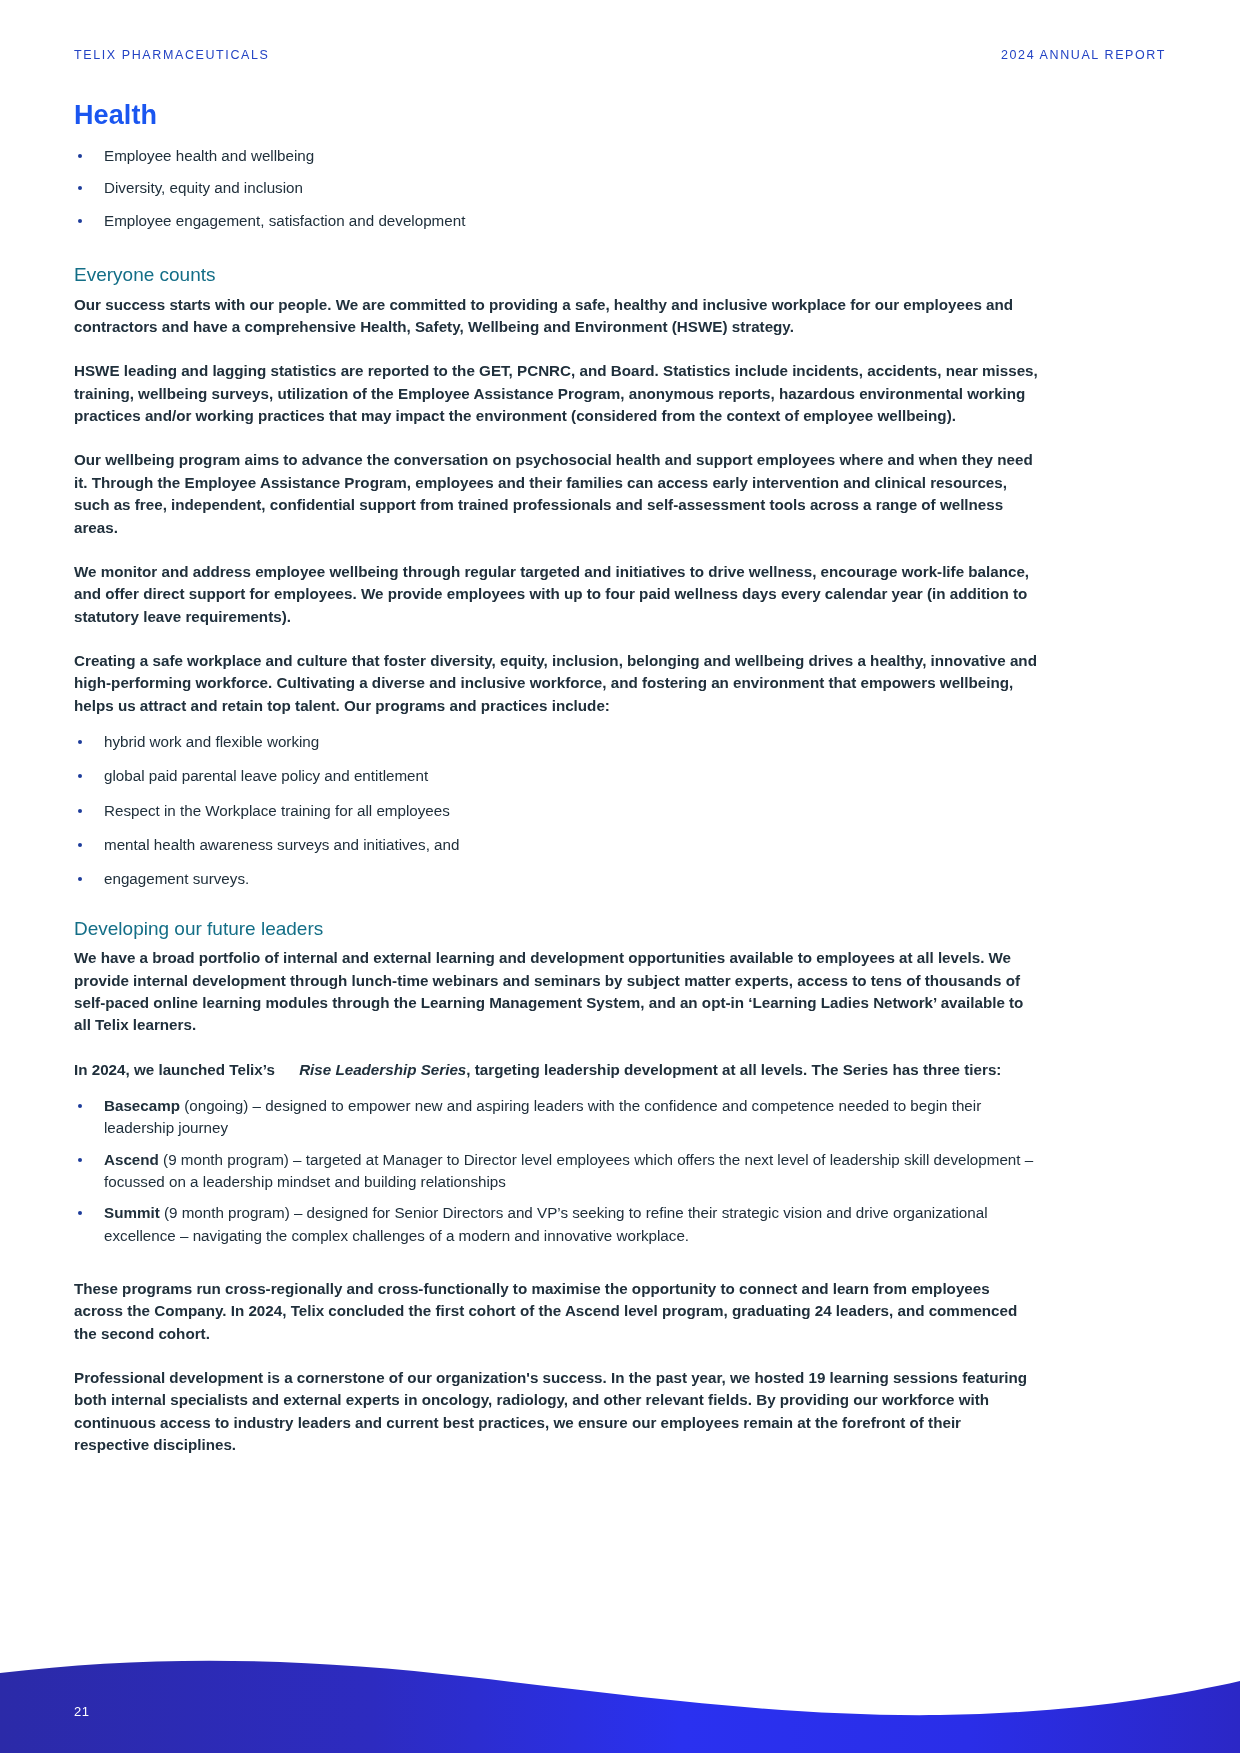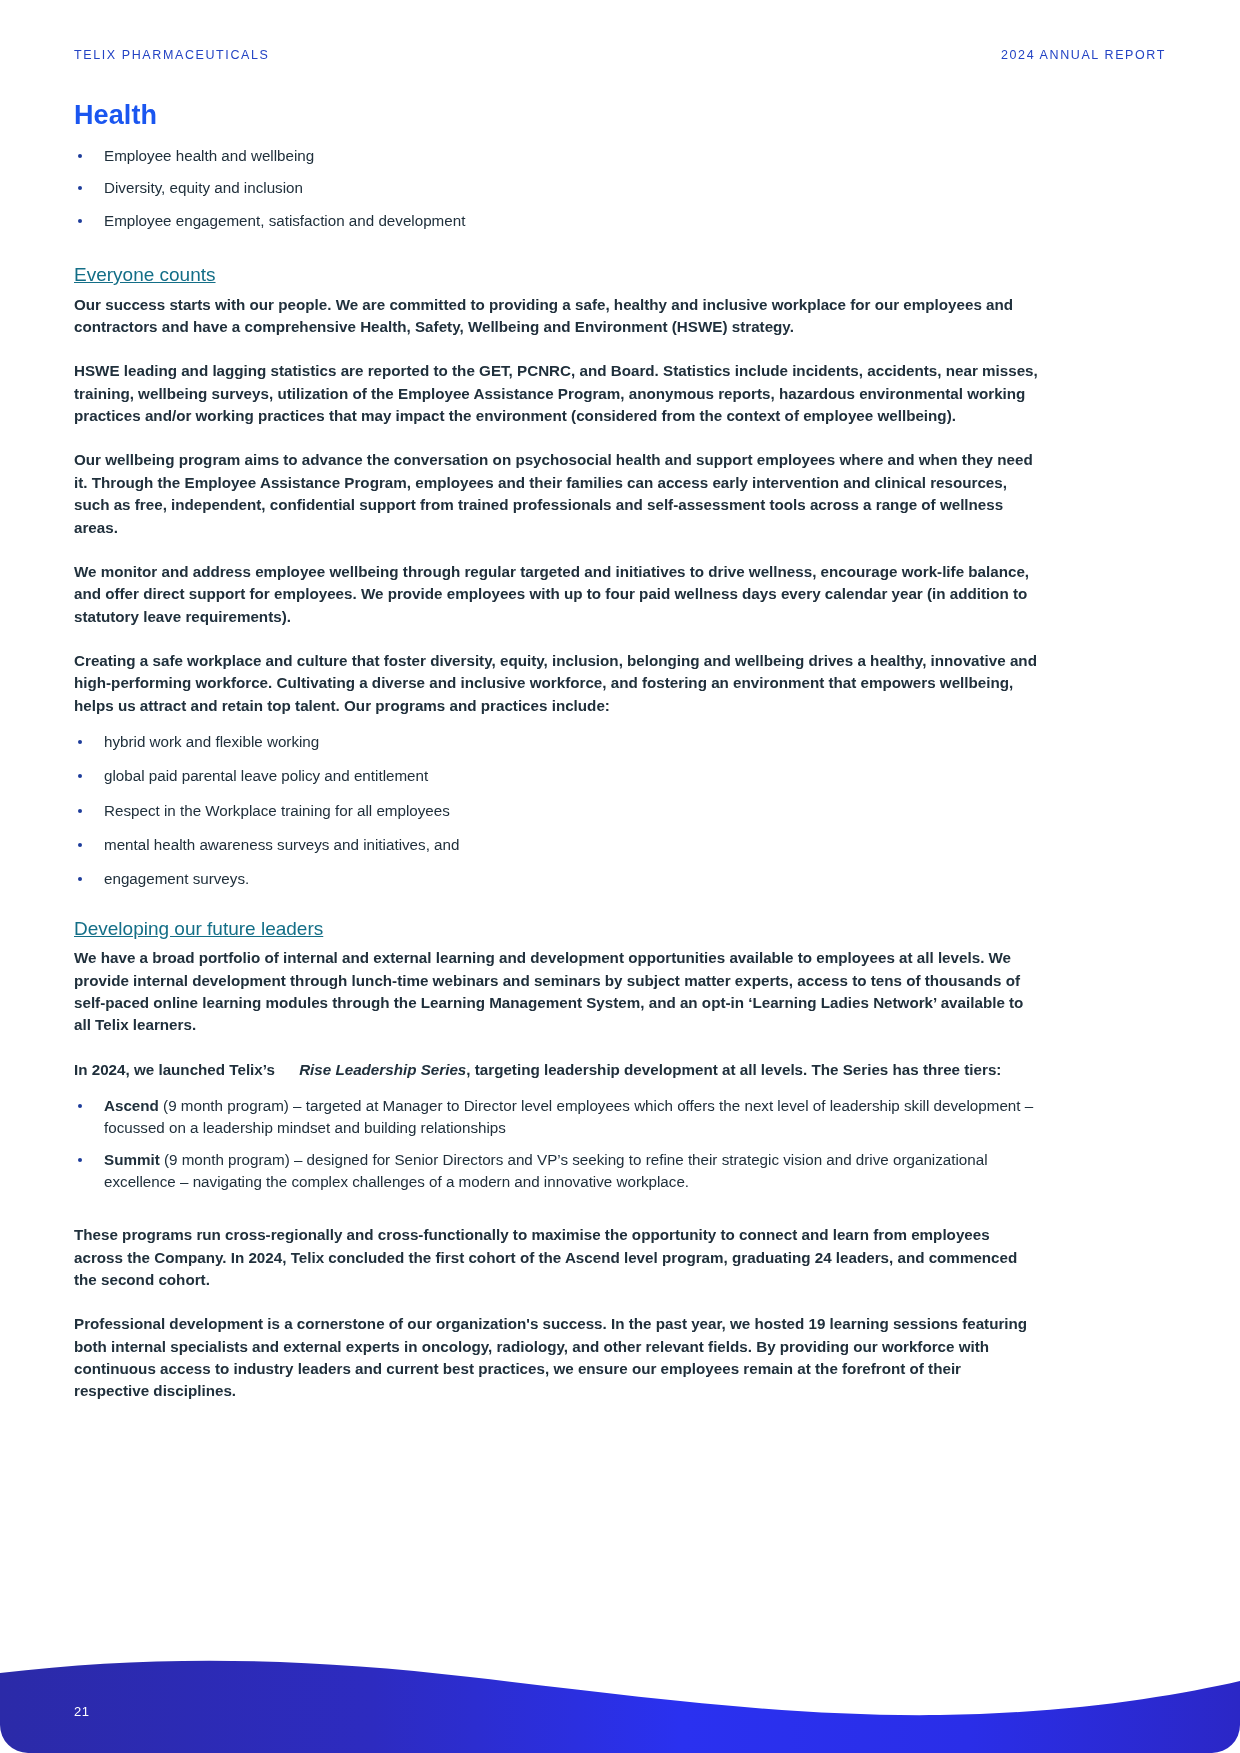--- a/index.html
+++ b/index.html
@@ -8,21 +8,20 @@
     background: #ffffff;
   }
   .page {
     position: relative;
     width: 1240px;
     height: 1753px;
     background: #ffffff;
     overflow: hidden;
     font-family: "Liberation Sans", sans-serif;
     box-sizing: border-box;
-    border-radius: 28px;
   }
 
   
   .run-head {
     position: absolute;
     top: 48px;
     left: 74px;
     right: 74px;
     display: flex;
     justify-content: space-between;
@@ -52,21 +51,20 @@
     margin: 0 0 14px 0;
     letter-spacing: 0.1px;
   }
 
   h2.sub-head {
     font-size: 19px;
     font-weight: normal;
     color: #136e87;
     margin: 26px 0 6px 0;
     line-height: 1.3;
-    text-decoration: underline;
   }
   h2.sub-head.first { margin-top: 31px; }
 
   p.body {
     font-size: 15.2px;
     line-height: 1.47;
     color: #20303c;
     margin: 0 0 22px 0;
     text-align: left;
     font-weight: bold;
@@ -158,20 +156,21 @@
       <li><span>engagement surveys.</span></li>
     </ul>
 
     <h2 class="sub-head">Developing our future leaders</h2>
 
     <p class="body">We have a broad portfolio of internal and external learning and development opportunities available to employees at all levels. We provide internal development through lunch-time webinars and seminars by subject matter experts, access to tens of thousands of self-paced online learning modules through the Learning Management System, and an opt-in ‘Learning Ladies Network’ available to all Telix learners.</p>
 
     <p class="body tight"><span>In 2024, we launched Telix’s </span><em>Rise Leadership Series</em><span>, targeting leadership development at all levels. The Series has three tiers:</span></p>
 
     <ul class="bullets lead tiers">
+      <li><b>Basecamp</b><span> (ongoing) – designed to empower new and aspiring leaders with the confidence and competence needed to begin their leadership journey</span></li>
       <li><b>Ascend</b><span> (9 month program) – targeted at Manager to Director level employees which offers the next level of leadership skill development – focussed on a leadership mindset and building relationships</span></li>
       <li><b>Summit</b><span> (9 month program) – designed for Senior Directors and VP’s seeking to refine their strategic vision and drive organizational excellence – navigating the complex challenges of a modern and innovative workplace.</span></li>
     </ul>
 
     <div class="gap-22"></div>
 
     <p class="body">These programs run cross-regionally and cross-functionally to maximise the opportunity to connect and learn from employees across the Company. In 2024, Telix concluded the first cohort of the Ascend level program, graduating 24 leaders, and commenced the second cohort.</p>
     <p class="body">Professional development is a cornerstone of our organization's success. In the past year, we hosted 19 learning sessions featuring both internal specialists and external experts in oncology, radiology, and other relevant fields. By providing our workforce with continuous access to industry leaders and current best practices, we ensure our employees remain at the forefront of their respective disciplines.</p>
 
   </div>

